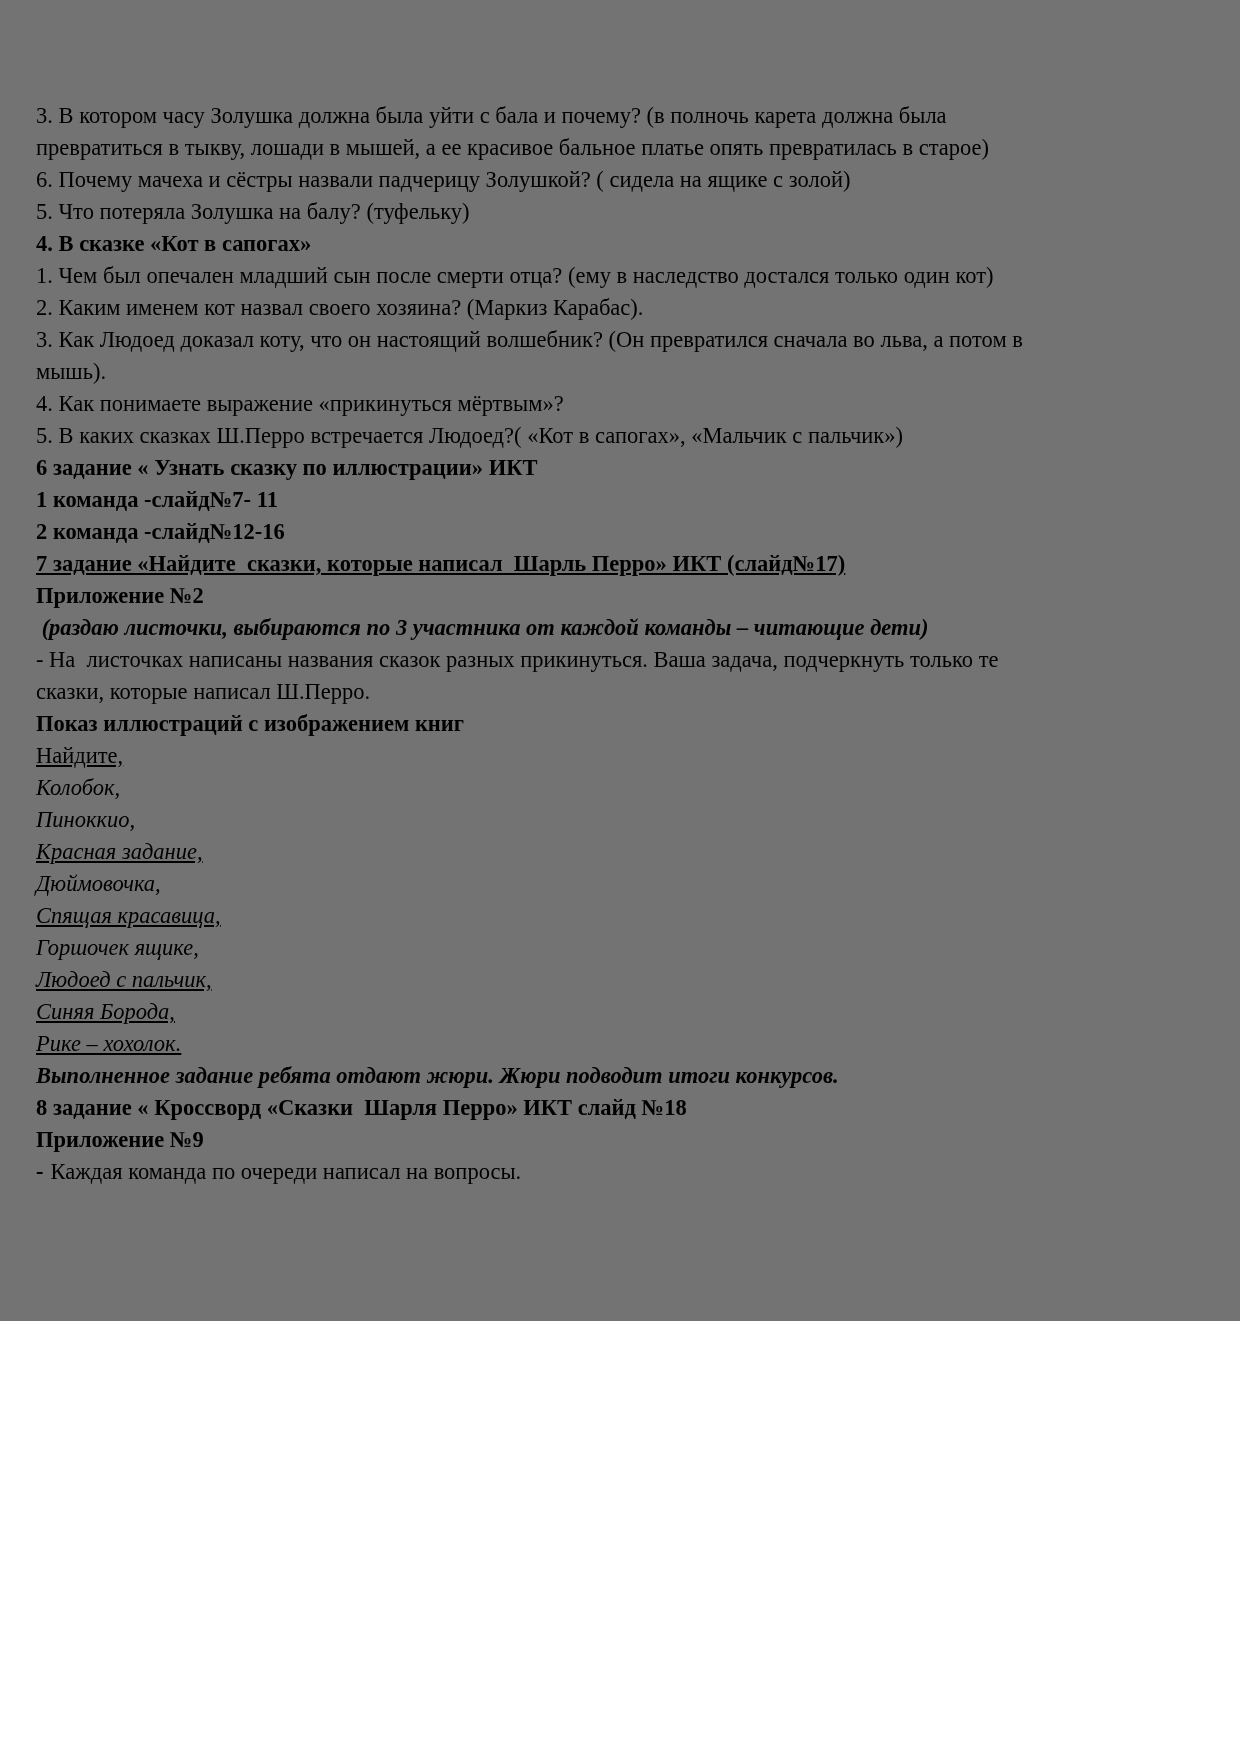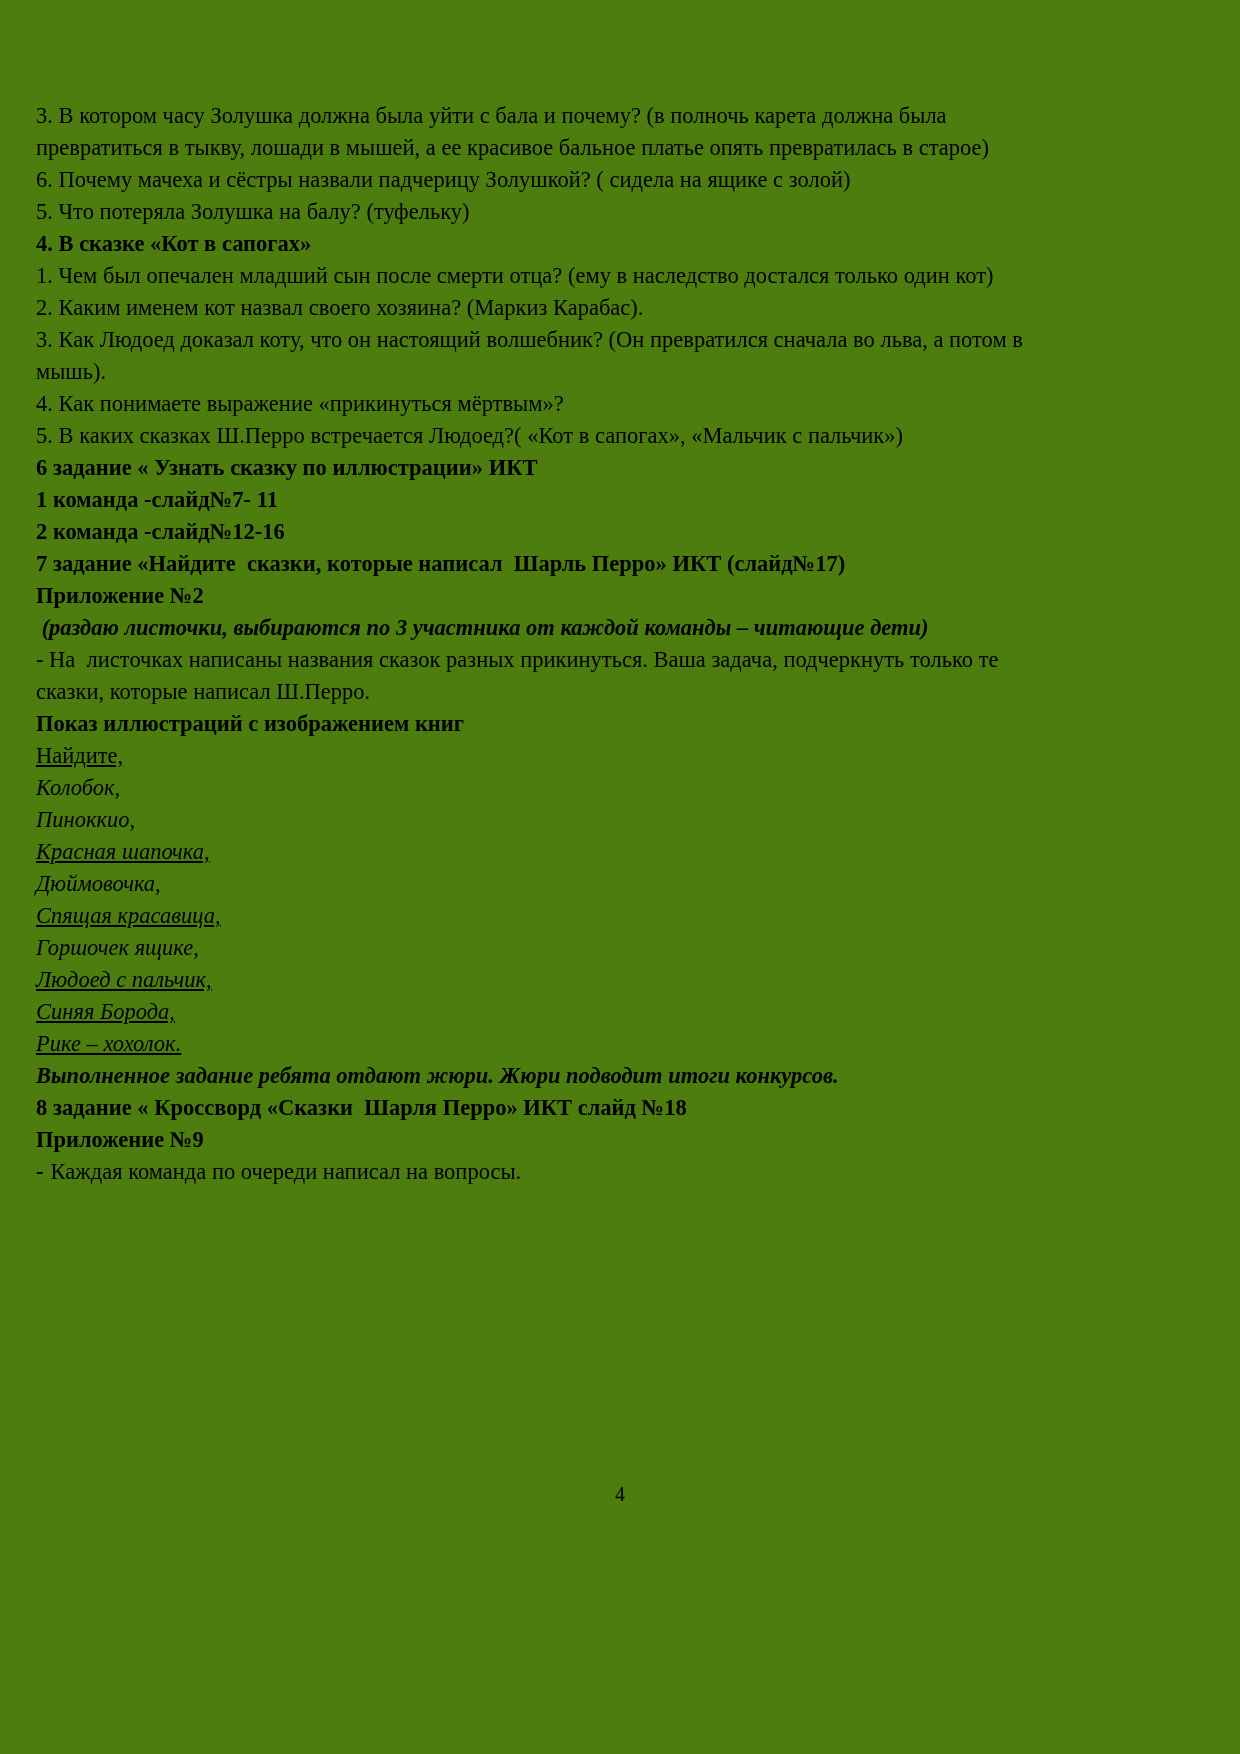--- a/index.html
+++ b/index.html
@@ -1,38 +1,38 @@
 <!DOCTYPE html>
 <html><head>
 <meta charset="utf-8">
 <style>
   * { box-sizing: border-box; }
   html, body { margin: 0; padding: 0; background: #ffffff; }
   .page {
     width: 1240px;
-    height: 1754px;
-    background: #4d7c0f;
+    height: 1321px;
+    background: #737373;
     color: #000000;
     font-family: "Liberation Serif", "DejaVu Serif", serif;
     font-size: 22.5px;
     position: relative;
     padding: 100px 200px 0 36px;
     overflow: hidden;
   }
   .page p {
     margin: 0;
     line-height: 32px;
     white-space: pre-wrap;
   }
   .b  { font-weight: bold; }
   .bi { font-weight: bold; font-style: italic; }
   .u  { text-decoration: underline; }
   .indent { margin-left: 28px; }
   .mt-blank { margin-top: 40px; }   
-  .mt-head  { margin-top: 24px; }   
+  .mt-head  { margin-top: 24px; text-decoration: underline; }   
   .mt-para  { margin-top: 10px; }   
   .tale       { margin-top: 3px; font-style: italic; }
   .tale-first { margin-top: 8px; }
   .dash { font-weight: bold; margin-right: 7px; }
   .page-num {
     position: absolute;
     top: 1482px;
     left: 0;
     width: 100%;
     text-align: center;
@@ -63,21 +63,21 @@
 
   <p class="b mt-head">7 задание «Найдите  сказки, которые написал  Шарль Перро» ИКТ (слайд№17)</p>
   <p class="b mt-para">Приложение №2</p>
   <p class="bi mt-para"> (раздаю листочки, выбираются по 3 участника от каждой команды – читающие дети)</p>
   <p class="mt-para">- На  листочках написаны названия сказок разных прикинуться. Ваша задача, подчеркнуть только те сказки, которые написал Ш.Перро.</p>
   <p class="b">Показ иллюстраций с изображением книг</p>
 
   <p class="tale-first u">Найдите,</p>
   <p class="tale">Колобок,</p>
   <p class="tale">Пиноккио,</p>
-  <p class="tale u">Красная шапочка,</p>
+  <p class="tale u">Красная задание,</p>
   <p class="tale">Дюймовочка,</p>
   <p class="tale u">Спящая красавица,</p>
   <p class="tale">Горшочек ящике,</p>
   <p class="tale u">Людоед с пальчик,</p>
   <p class="tale u">Синяя Борода,</p>
   <p class="tale u">Рике – хохолок.</p>
 
   <p class="bi mt-para">Выполненное задание ребята отдают жюри. Жюри подводит итоги конкурсов.</p>
 
   <p class="b mt-para">8 задание « Кроссворд «Сказки  Шарля Перро» ИКТ слайд №18</p>

